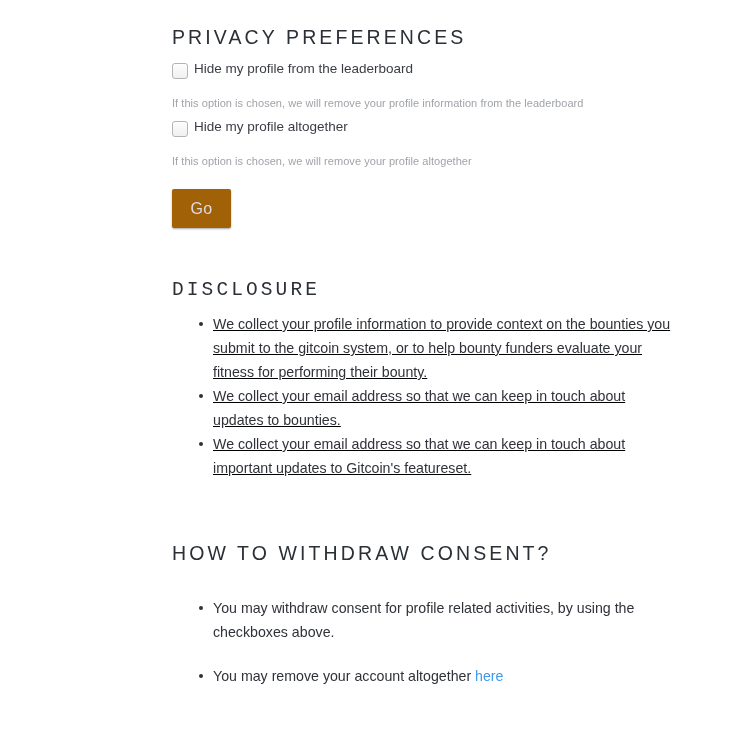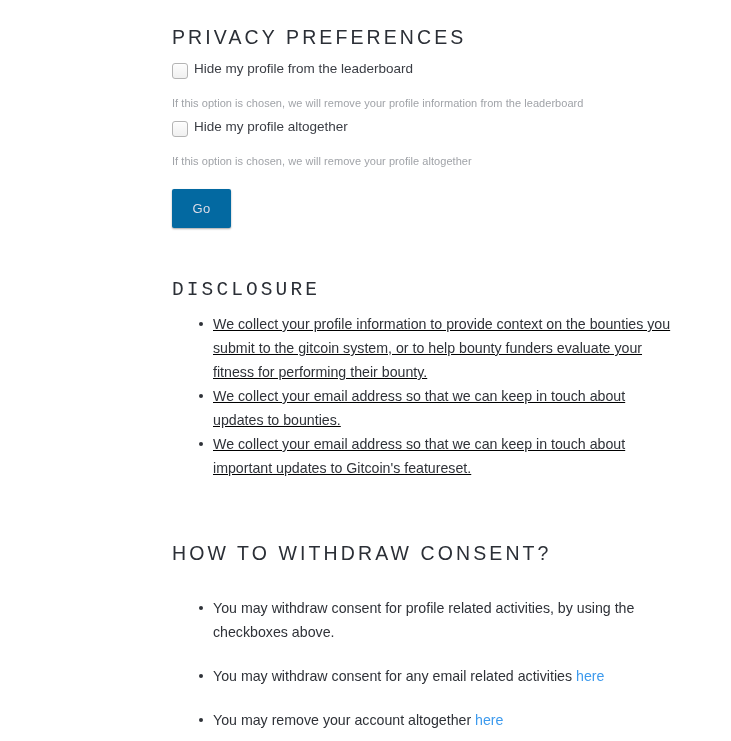--- a/index.html
+++ b/index.html
@@ -89,26 +89,26 @@
   #helper-1 { top: 95px; }
   #helper-2 { top: 153px; }
 
   
   .go-button {
     position: absolute;
     left: 0;
     top: 189px;
     width: 59px;
     height: 39px;
-    background: #0369a1;
+    background: #a16207;
     color: #dcdce8;
     border: none;
     border-radius: 2px;
     font-family: "Liberation Sans", sans-serif;
-    font-size: 13px;
+    font-size: 16px;
     letter-spacing: 0.3px;
     cursor: pointer;
     box-shadow: 0 1px 2px rgba(0,0,0,0.35);
     padding: 0;
     line-height: 39px;
     text-align: center;
   }
 
   
   .bullet-list {
@@ -181,20 +181,17 @@
     <li class="bullet-item">We collect your email address so that we can keep in touch about important updates to Gitcoin's featureset.</li>
   </ul>
 
   <h2 id="withdraw-heading" class="section-heading">HOW TO WITHDRAW CONSENT?</h2>
 
   <ul id="withdraw-list" class="bullet-list">
     <li class="bullet-item">
       <span>You may withdraw consent for profile related activities, by using the checkboxes above.</span>
     </li>
     <li class="bullet-item">
-      <span>You may withdraw consent for any email related activities </span><a class="inline-link">here</a>
-    </li>
-    <li class="bullet-item">
       <span>You may remove your account altogether </span><a class="inline-link">here</a>
     </li>
   </ul>
 
 </div>
 
 </body></html>

